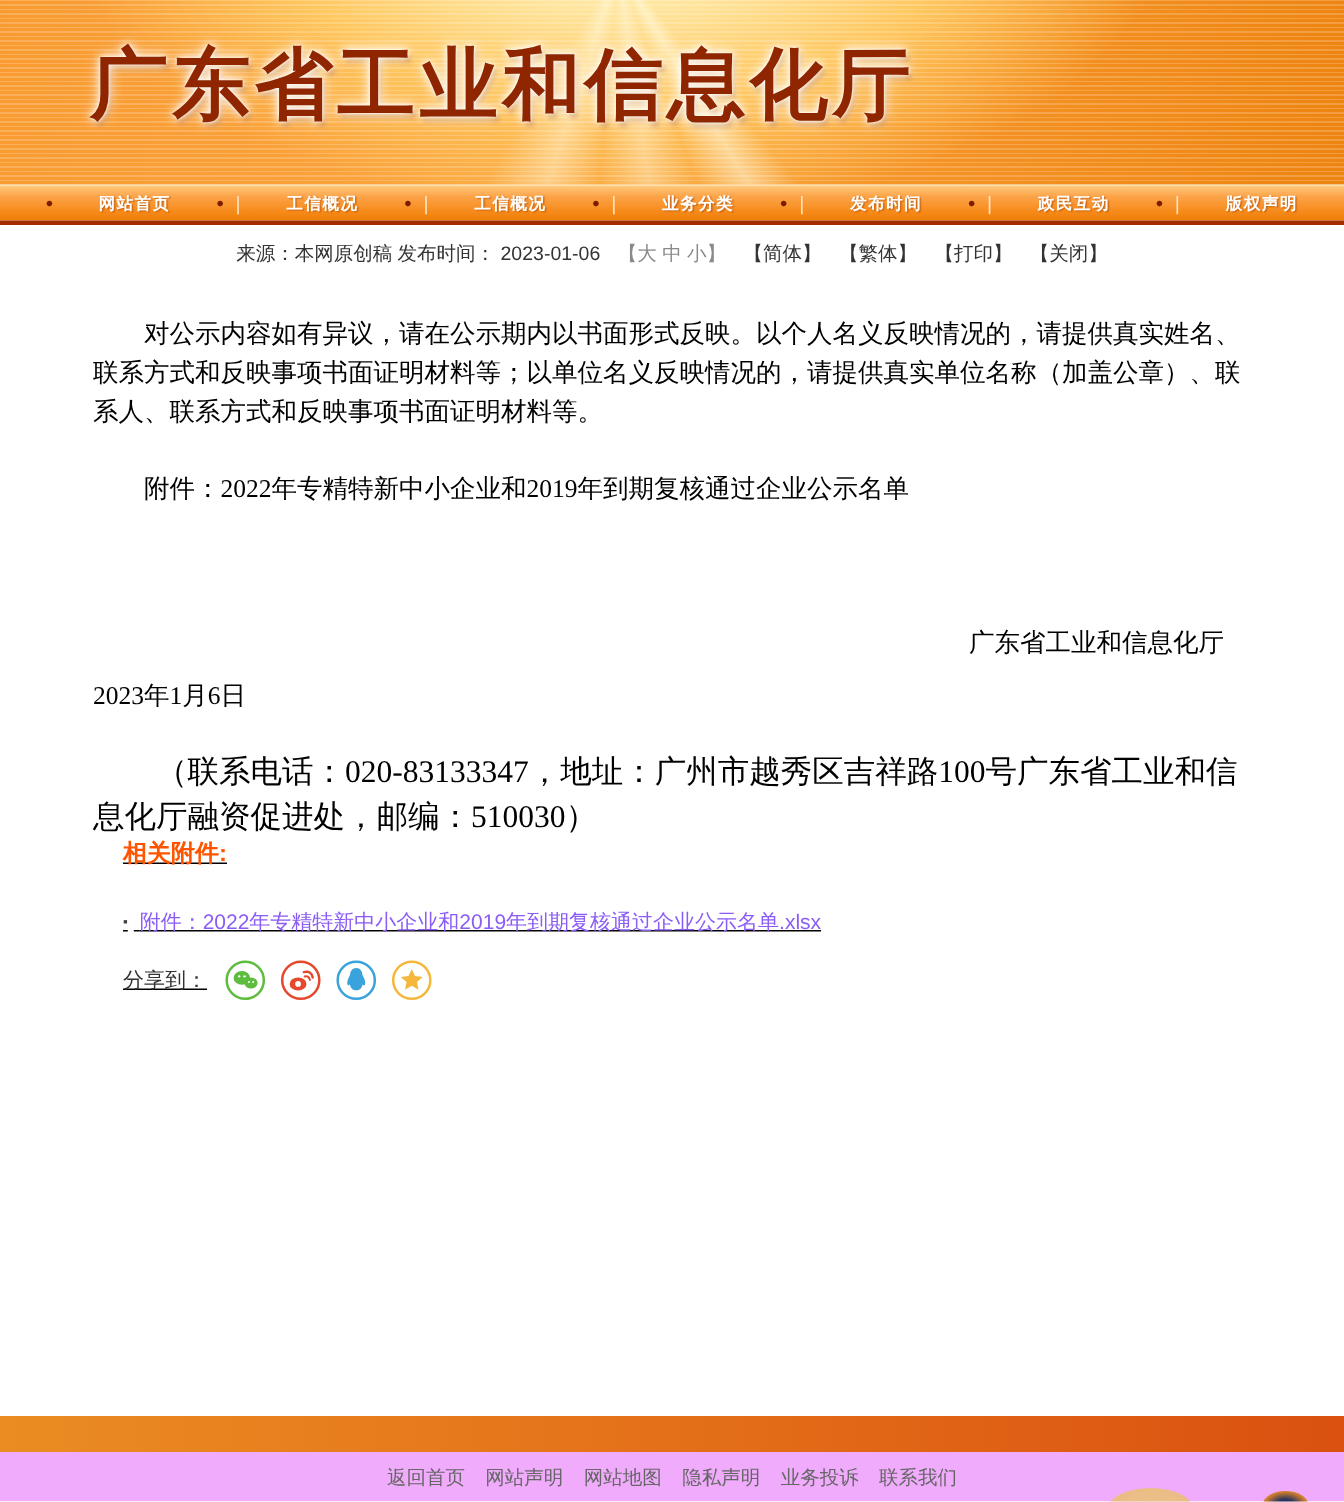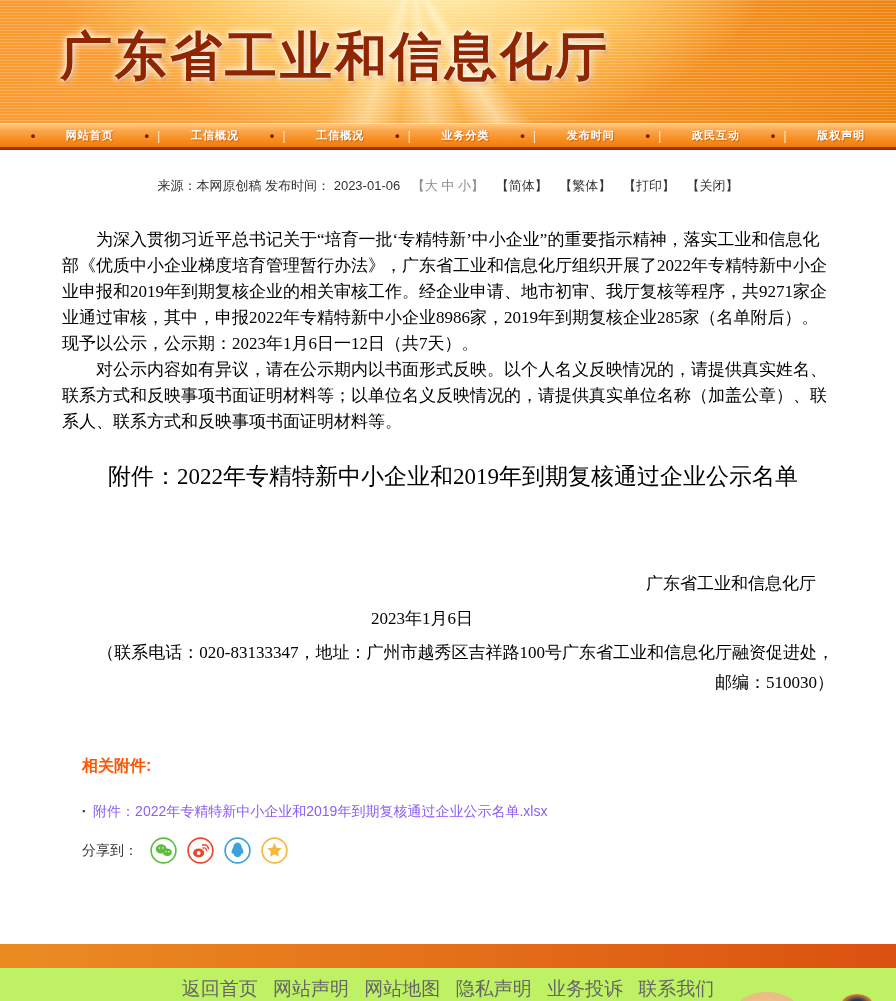--- a/index.html
+++ b/index.html
@@ -66,64 +66,64 @@
   .content { padding: 0 62px; background: #fff; }
   .article-title {
     margin: 64px auto 0;
     max-width: 740px;
     text-align: center;
     font-size: 20px; font-weight: bold; color: #000;
     line-height: 31px;
     font-family: "Liberation Sans", sans-serif;
   }
   .meta {
-    margin-top: 27px;
+    margin-top: 10px;
     text-align: center;
     font-size: 13px; color: #333;
   }
   .meta span { margin: 0 4px; }
   .meta .meta-gray { color: #8a8a8a; }
   .meta .meta-btn { color: #333; cursor: pointer; }
 
   .body-text {
     margin-top: 32px;
     font-family: "Liberation Serif", serif;
     font-size: 17px; line-height: 26px; color: #000;
   }
   .body-text p { text-indent: 2em; }
   .attachment-line { margin-top: 26px; text-indent: 2em;
-    font-family: "Liberation Serif", serif; font-size: 23px; color: #000; }
+    font-family: "Liberation Serif", serif; font-size: 17px; color: #000; }
   .signature { margin-top: 80px; text-align: right; padding-right: 18px;
     font-family: "Liberation Serif", serif; font-size: 17px; }
-  .sign-date { margin-top: 12px; text-align: center; padding-right: 52px;
+  .sign-date { margin-top: 12px; text-align: left; padding-right: 52px;
     font-family: "Liberation Serif", serif; font-size: 17px; }
-  .contact { margin-top: 8px; text-indent: 2em;
-    font-family: "Liberation Serif", serif; font-size: 17px; line-height: 30px; text-align: right; }
-
-  
-  .related { margin-top: 58px; padding: 0 20px; }
+  .contact { margin-top: 24px; text-indent: 2em;
+    font-family: "Liberation Serif", serif; font-size: 21px; line-height: 30px; }
+
+  
+  .related { padding: 0 20px; text-decoration: underline; }
   .related-heading { color: #ff5500; font-size: 16px; font-weight: bold; }
   .related-item { margin-top: 26px; font-size: 14px; color: #404040; }
   .related-item .bullet { font-size: 9px; vertical-align: 2px; margin-right: 4px; color: #404040; }
   .related-item a { color: #8b5cf6; text-decoration: none; }
 
   .share-row { margin-top: 16px; display: flex; align-items: center; gap: 10px; }
   .share-label { font-size: 14px; color: #333; margin-right: 2px; }
   .share-icon { width: 27px; height: 27px; display: inline-block; cursor: pointer; }
   .share-icon svg { width: 100%; height: 100%; display: block; }
 
   
   .footer-bar {
     position: absolute; left: 0; right: 0; top: 944px; height: 24px;
     background: linear-gradient(90deg, #ea8c22 0%, #e5731a 45%, #da5110 100%);
   }
   .footer-links {
     position: absolute; left: 0; right: 0; top: 968px; height: 33px;
-    background: #bef264; text-align: center; padding-top: 8px;
-    font-size: 19px; color: #666;
+    background: #f0abfc; text-align: center; padding-top: 8px;
+    font-size: 13px; color: #666;
   }
   .footer-links a { color: #666; text-decoration: none; margin: 0 5px; }
 
   
   .float-widget-big {
     position: absolute; left: 738px; top: 992px;
     width: 58px; height: 30px; border-radius: 50%;
     background: radial-gradient(ellipse at 50% 60%, #d4582a 0%, #d4582a 18%, #ecc18c 22%, #e9ba80 100%);
     cursor: pointer;
   }
@@ -182,21 +182,20 @@
   <div class="meta">
     <span>来源：本网原创稿 发布时间： 2023-01-06</span>
     <span class="meta-gray">【大 中 小】</span>
     <span class="meta-btn">【简体】</span>
     <span class="meta-btn">【繁体】</span>
     <span class="meta-btn">【打印】</span>
     <span class="meta-btn">【关闭】</span>
   </div>
 
   <div class="body-text">
-    <p>为深入贯彻习近平总书记关于“培育一批‘专精特新’中小企业”的重要指示精神，落实工业和信息化部《优质中小企业梯度培育管理暂行办法》，广东省工业和信息化厅组织开展了2022年专精特新中小企业申报和2019年到期复核企业的相关审核工作。经企业申请、地市初审、我厅复核等程序，共9271家企业通过审核，其中，申报2022年专精特新中小企业8986家，2019年到期复核企业285家（名单附后）。现予以公示，公示期：2023年1月6日一12日（共7天）。</p>
     <p>对公示内容如有异议，请在公示期内以书面形式反映。以个人名义反映情况的，请提供真实姓名、联系方式和反映事项书面证明材料等；以单位名义反映情况的，请提供真实单位名称（加盖公章）、联系人、联系方式和反映事项书面证明材料等。</p>
   </div>
 
   <p class="attachment-line">附件：2022年专精特新中小企业和2019年到期复核通过企业公示名单</p>
 
   <p class="signature">广东省工业和信息化厅</p>
   <p class="sign-date">2023年1月6日</p>
   <p class="contact">（联系电话：020-83133347，地址：广州市越秀区吉祥路100号广东省工业和信息化厅融资促进处，邮编：510030）</p>
 
   <section class="related">

